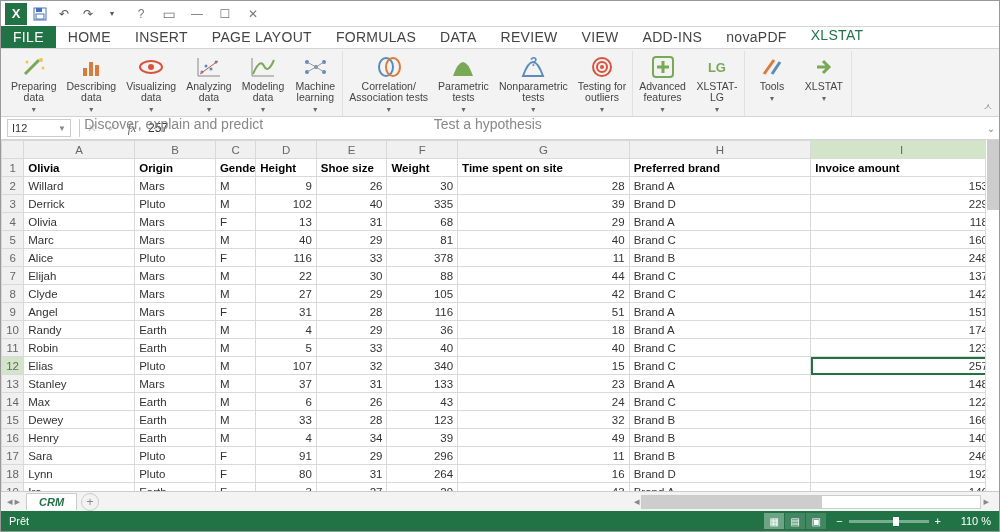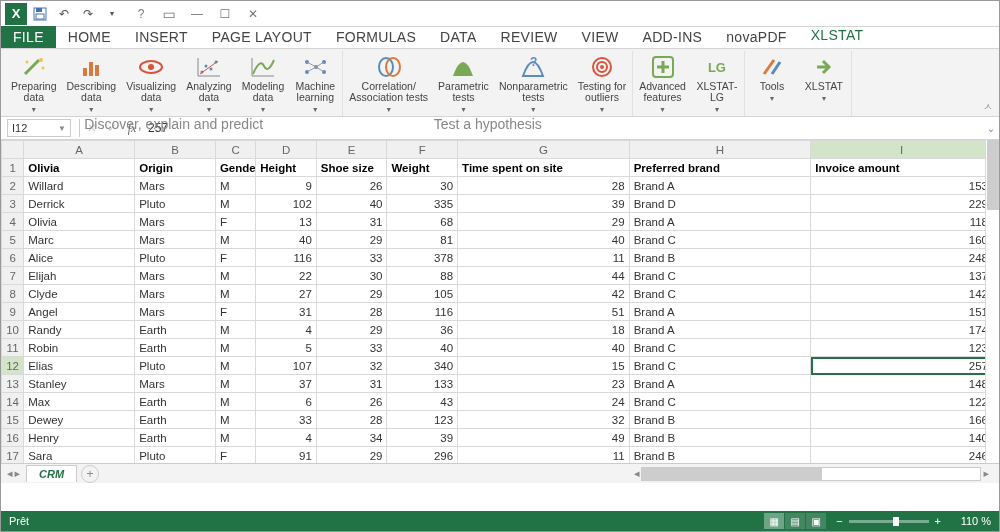--- a/index.html
+++ b/index.html
@@ -82,21 +82,21 @@
 .st-nav span {cursor:pointer;}
 .st-tab { padding:2px 12px; background:#fff; border:1px solid #ccc; border-bottom:none; margin-top:-1px; cursor:pointer; font-weight:bold; color:#217346;font-style:italic; }
 .st-add { width:18px; height:18px; border:1px solid #ccc; border-radius:50%; margin-left:4px; display:flex; align-items:center; justify-content:center; color:#888; cursor:pointer; font-size:12px; }
 .st-scroll { flex:1; display:flex; justify-content:flex-end; align-items:center; padding:0 10px; gap:2px; }
 .hscroll { width:340px; height:14px; background:#fff; border:1px solid #ccc; position:relative; }
 .hscroll-thumb { position:absolute; left:0; top:0; width:180px; height:12px; background:#cdcdcd; }
 .vscroll { position:absolute; right:0; top:0; width:14px; height:100%; background:#fff; border-left:1px solid #d9d9d9; }
 .vscroll-thumb { position:absolute; top:0; left:1px; width:12px; height:70px; background:#cdcdcd; }
 
 
-.statusbar { height:20px; background:#217346; color:#fff; display:flex; align-items:center; padding:0 8px; font-size:11px;margin-top:28px; }
+.statusbar { height:20px; background:#217346; color:#fff; display:flex; align-items:center; padding:0 8px; font-size:11px; }
 .statusbar .left { flex:1; }
 .statusbar .views { display:flex; gap:1px; margin:0 10px; }
 .view-btn { width:20px; height:16px; background:rgba(255,255,255,0.15); display:flex; align-items:center; justify-content:center; cursor:pointer; font-size:10px; }
 .view-btn.active { background:rgba(255,255,255,0.35); }
 .zoom { display:flex; align-items:center; gap:6px; }
 .zoom-track { width:80px; height:3px; background:rgba(255,255,255,0.4); position:relative; }
 .zoom-thumb { position:absolute; left:44px; top:-3px; width:6px; height:9px; background:#fff; }
 .zoom-pct { width:44px; text-align:right; }
 </style>
 </head>

